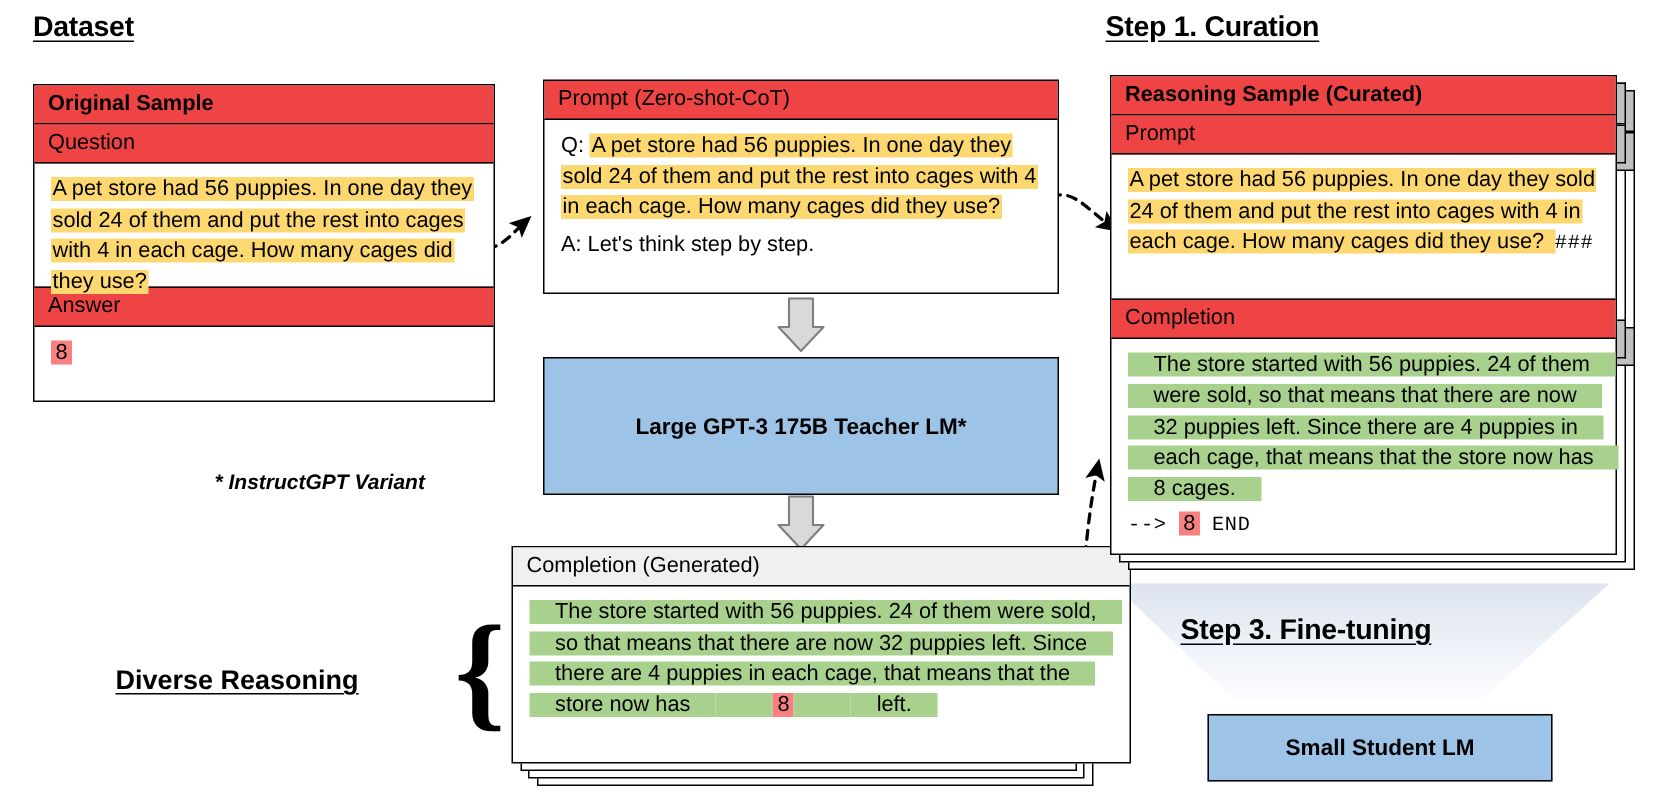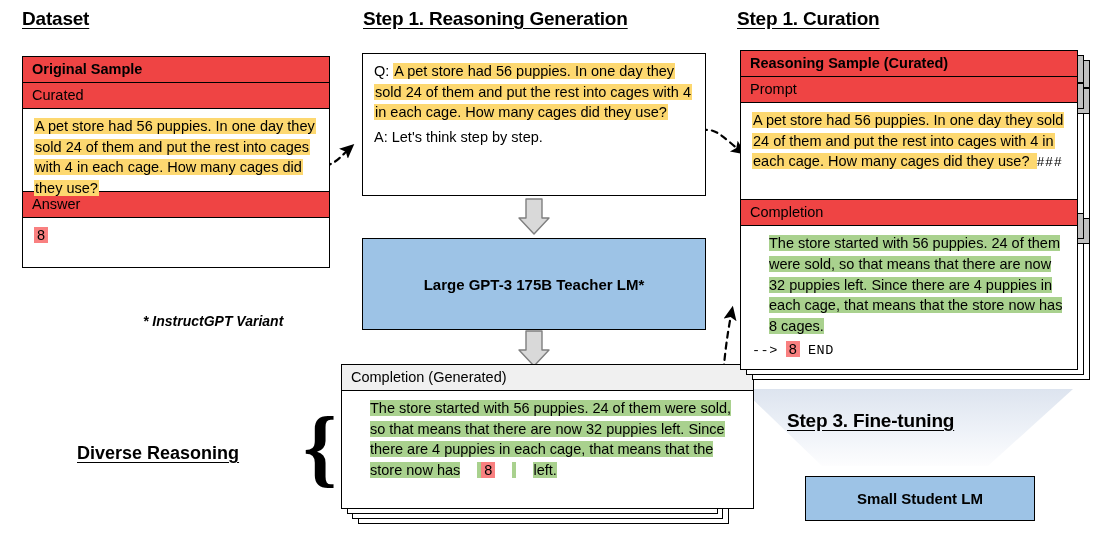--- a/index.html
+++ b/index.html
@@ -50,21 +50,21 @@
   .hdr-bold   { font-weight: bold; }
   .card-body {
     padding: 7px 9px 8px 11px;
     font-size: 14.5px;
     line-height: 1.42;
     box-sizing: border-box;
   }
 
   
   .hl-y  { background: #fdd870; box-decoration-break: clone; -webkit-box-decoration-break: clone; padding: 0 1px; }
-  .hl-g  { background: #a9d18e; box-decoration-break: clone; -webkit-box-decoration-break: clone; padding: 0 0; margin-left: 17px; }
+  .hl-g  { background: #a9d18e; box-decoration-break: clone; -webkit-box-decoration-break: clone; padding: 0 17px; }
   .hl-p  { background: #f98080; padding: 0 3px; }
   .mono  { font-family: "Liberation Mono", monospace; font-size: 13.5px; letter-spacing: 0.5px; }
 
   
   .lm-box {
     position: absolute;
     background: #9dc3e6;
     border: 1.6px solid #000000;
     box-sizing: border-box;
     display: flex;
@@ -144,41 +144,41 @@
     <path d="M701,131 C716,126 724,139 742,152" fill="none" stroke="#000" stroke-width="2.2" stroke-dasharray="6,5" stroke-linecap="round" marker-end="url(#ah)"></path>
 
     <path d="M716,502 C727,455 714,400 732,310" fill="none" stroke="#000" stroke-width="2.2" stroke-dasharray="6,5" stroke-linecap="round" marker-end="url(#ah)"></path>
 
     <polygon points="526,199 542,199 542,218 549,218 534,234 519,218 526,218" fill="#d9d9d9" stroke="#7f7f7f" stroke-width="1.4" stroke-linejoin="round"></polygon>
 
     <polygon points="526,331 542,331 542,350 549,350 534,366 519,350 526,350" fill="#d9d9d9" stroke="#7f7f7f" stroke-width="1.4" stroke-linejoin="round"></polygon>
   </svg>
 
   <div class="col-title" style="left:22px; top:8px;">Dataset</div>
-  <div class="col-title" style="left:363px; top:8px;">Step 1. Reasoning Generation</div>
   <div class="col-title" style="left:737px; top:8px;">Step 1. Curation</div>
 
   <div class="card" style="left:22px; top:56px; width:308px; height:212px;">
     <div class="card-hdr hdr-gray hdr-bold">Original Sample</div>
-    <div class="card-hdr hdr-gray">Curated</div>
+    <div class="card-hdr hdr-gray">Question</div>
     <div class="card-body" style="height:82px;">
       <span class="hl-y">A pet store had 56 puppies. In one day they sold 24 of them and put the rest into cages with 4 in each cage. How many cages did they use?</span>
     </div>
     <div class="card-hdr hdr-gray" style="border-top:1.5px solid #000;">Answer</div>
     <div class="card-body">
       <span class="hl-p">8</span>
     </div>
   </div>
 
   <div class="note" style="left:143px; top:313px;">* InstructGPT Variant</div>
 
   <div class="brace-label" style="left:77px; top:443px;">Diverse Reasoning</div>
   <div class="brace" style="left:303px; top:404px;">{</div>
 
   <div class="card" style="left:362px; top:53px; width:344px; height:143px;">
+    <div class="card-hdr hdr-gray">Prompt (Zero-shot-CoT)</div>
     <div class="card-body">
       <span>Q:</span>
       <span class="hl-y">A pet store had 56 puppies. In one day they sold 24 of them and put the rest into cages with 4 in each cage. How many cages did they use?</span>
       <div style="margin-top:4px;">A: Let's think step by step.</div>
     </div>
   </div>
 
   <div class="lm-box" style="left:362px; top:238px; width:344px; height:92px;">
     <span>Large GPT-3 175B Teacher LM*</span>
   </div>

